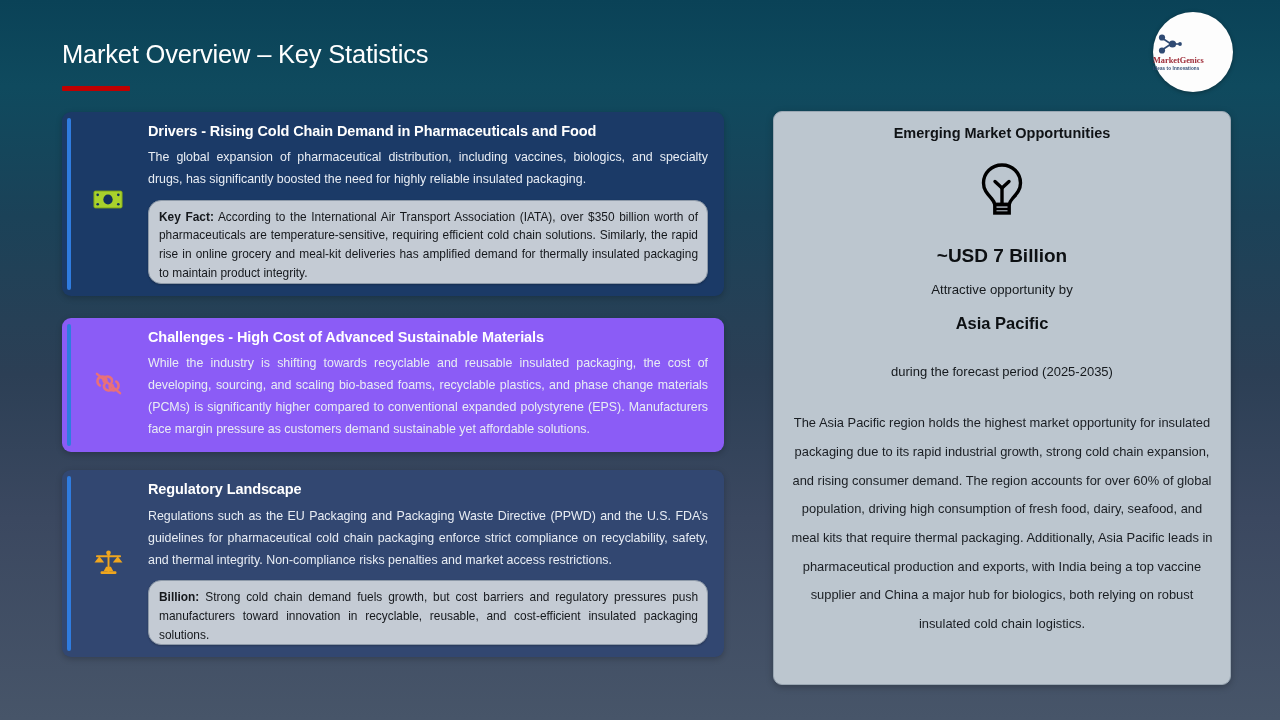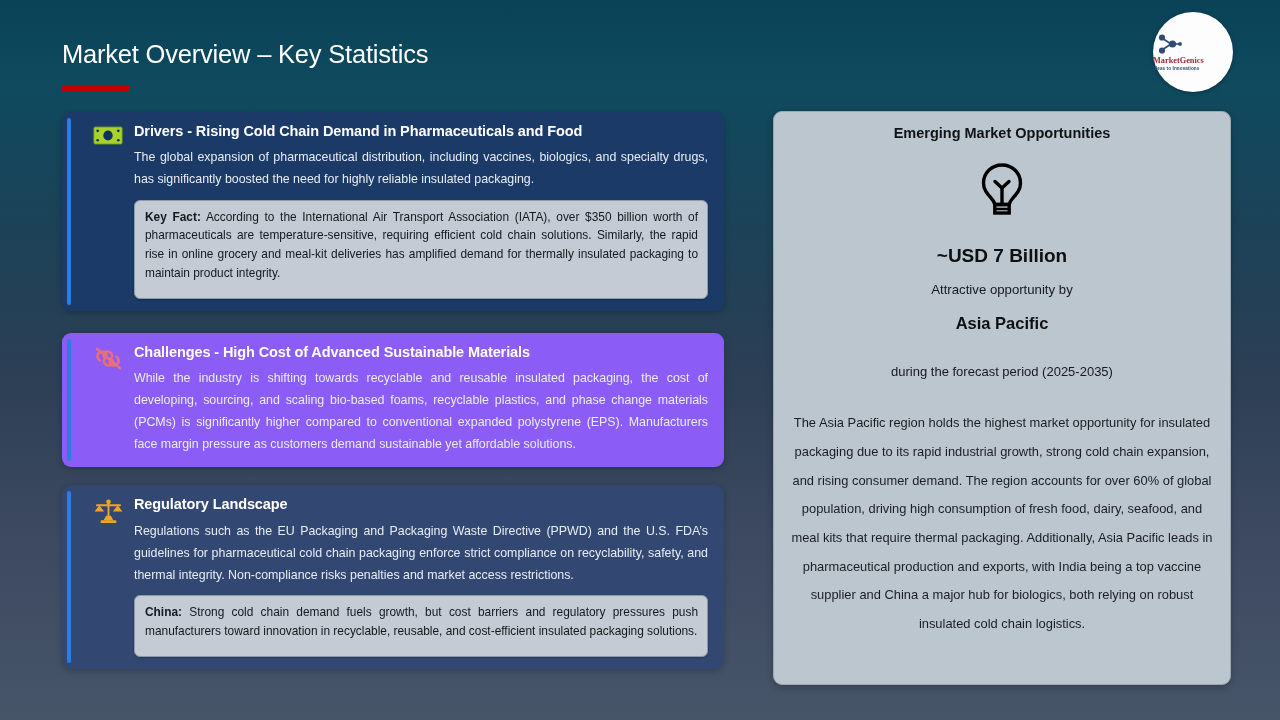--- a/index.html
+++ b/index.html
@@ -44,21 +44,21 @@
     overflow:hidden;
   }
   .card::before{
     content:"";position:absolute;left:5px;top:6px;bottom:6px;width:4px;
     background:#2f7ce0;border-radius:3px;
   }
   .card.c1{background:#1b3a67;}
   .card.c2{background:#8b5cf6;}
   .card.c3{background:#324771;}
 
-  .card-row{display:flex;align-items:flex-start;gap:10px;padding-left:14px;}
+  .card-row{display:flex;align-items:center;gap:24px;padding-left:14px;}
   .card-icon{
     width:32px;height:30px;flex:0 0 32px;
     display:flex;align-items:flex-start;justify-content:center;
     margin-top:2px;
   }
   .card-icon svg{display:block;}
   .card-main{flex:1 1 auto;min-width:0;}
 
   .card-heading{
     font-size:14.5px;font-weight:bold;color:#ffffff;
@@ -66,22 +66,22 @@
   }
   .card-body{
     font-size:12.4px;color:#e8edf4;line-height:1.78;
     text-align:justify;margin:0;
   }
 
   .inner-box{
     margin-top:9px;
     background:#c4cbd4;
     border:1px solid #8d99a8;
-    border-radius:6px;
-    padding:7px 9px 15px 10px;
+    border-radius:13px;
+    padding:7px 9px 0 10px;
     color:#15181c;
     font-size:11.9px;line-height:1.58;text-align:justify;
     box-shadow:0 1px 2px rgba(0,0,0,.22);
   }
   .inner-box b{font-weight:bold;}
 
   .gap-a{height:22px;}
   .gap-b{height:18px;}
 
   
@@ -189,21 +189,21 @@
             </g>
             <circle cx="16" cy="4" r="2.4" fill="#f0a61e"></circle>
             <path d="M1.5 14 L6.5 7.5 L11.5 14 Z" fill="#f0a61e"></path>
             <path d="M20.5 14 L25.5 7.5 L30.5 14 Z" fill="#f0a61e"></path>
             <path d="M11 23 L21 23 L18.5 18.5 L13.5 18.5 Z" fill="#f0a61e"></path>
           </svg>
         </span>
         <div class="card-main">
           <h3 class="card-heading">Regulatory Landscape</h3>
           <p class="card-body">Regulations such as the EU Packaging and Packaging Waste Directive (PPWD) and the U.S. FDA’s guidelines for pharmaceutical cold chain packaging enforce strict compliance on recyclability, safety, and thermal integrity. Non-compliance risks penalties and market access restrictions.</p>
-          <div class="inner-box"><b>China:</b><span> Strong cold chain demand fuels growth, but cost barriers and regulatory pressures push manufacturers toward innovation in recyclable, reusable, and cost-efficient insulated packaging solutions.</span></div>
+          <div class="inner-box"><b>Billion:</b><span> Strong cold chain demand fuels growth, but cost barriers and regulatory pressures push manufacturers toward innovation in recyclable, reusable, and cost-efficient insulated packaging solutions.</span></div>
         </div>
       </div>
     </div>
 
   </div>
 
   <div class="right-panel">
     <h3 class="rp-title">Emerging Market Opportunities</h3>
 
     <div class="rp-bulb">

